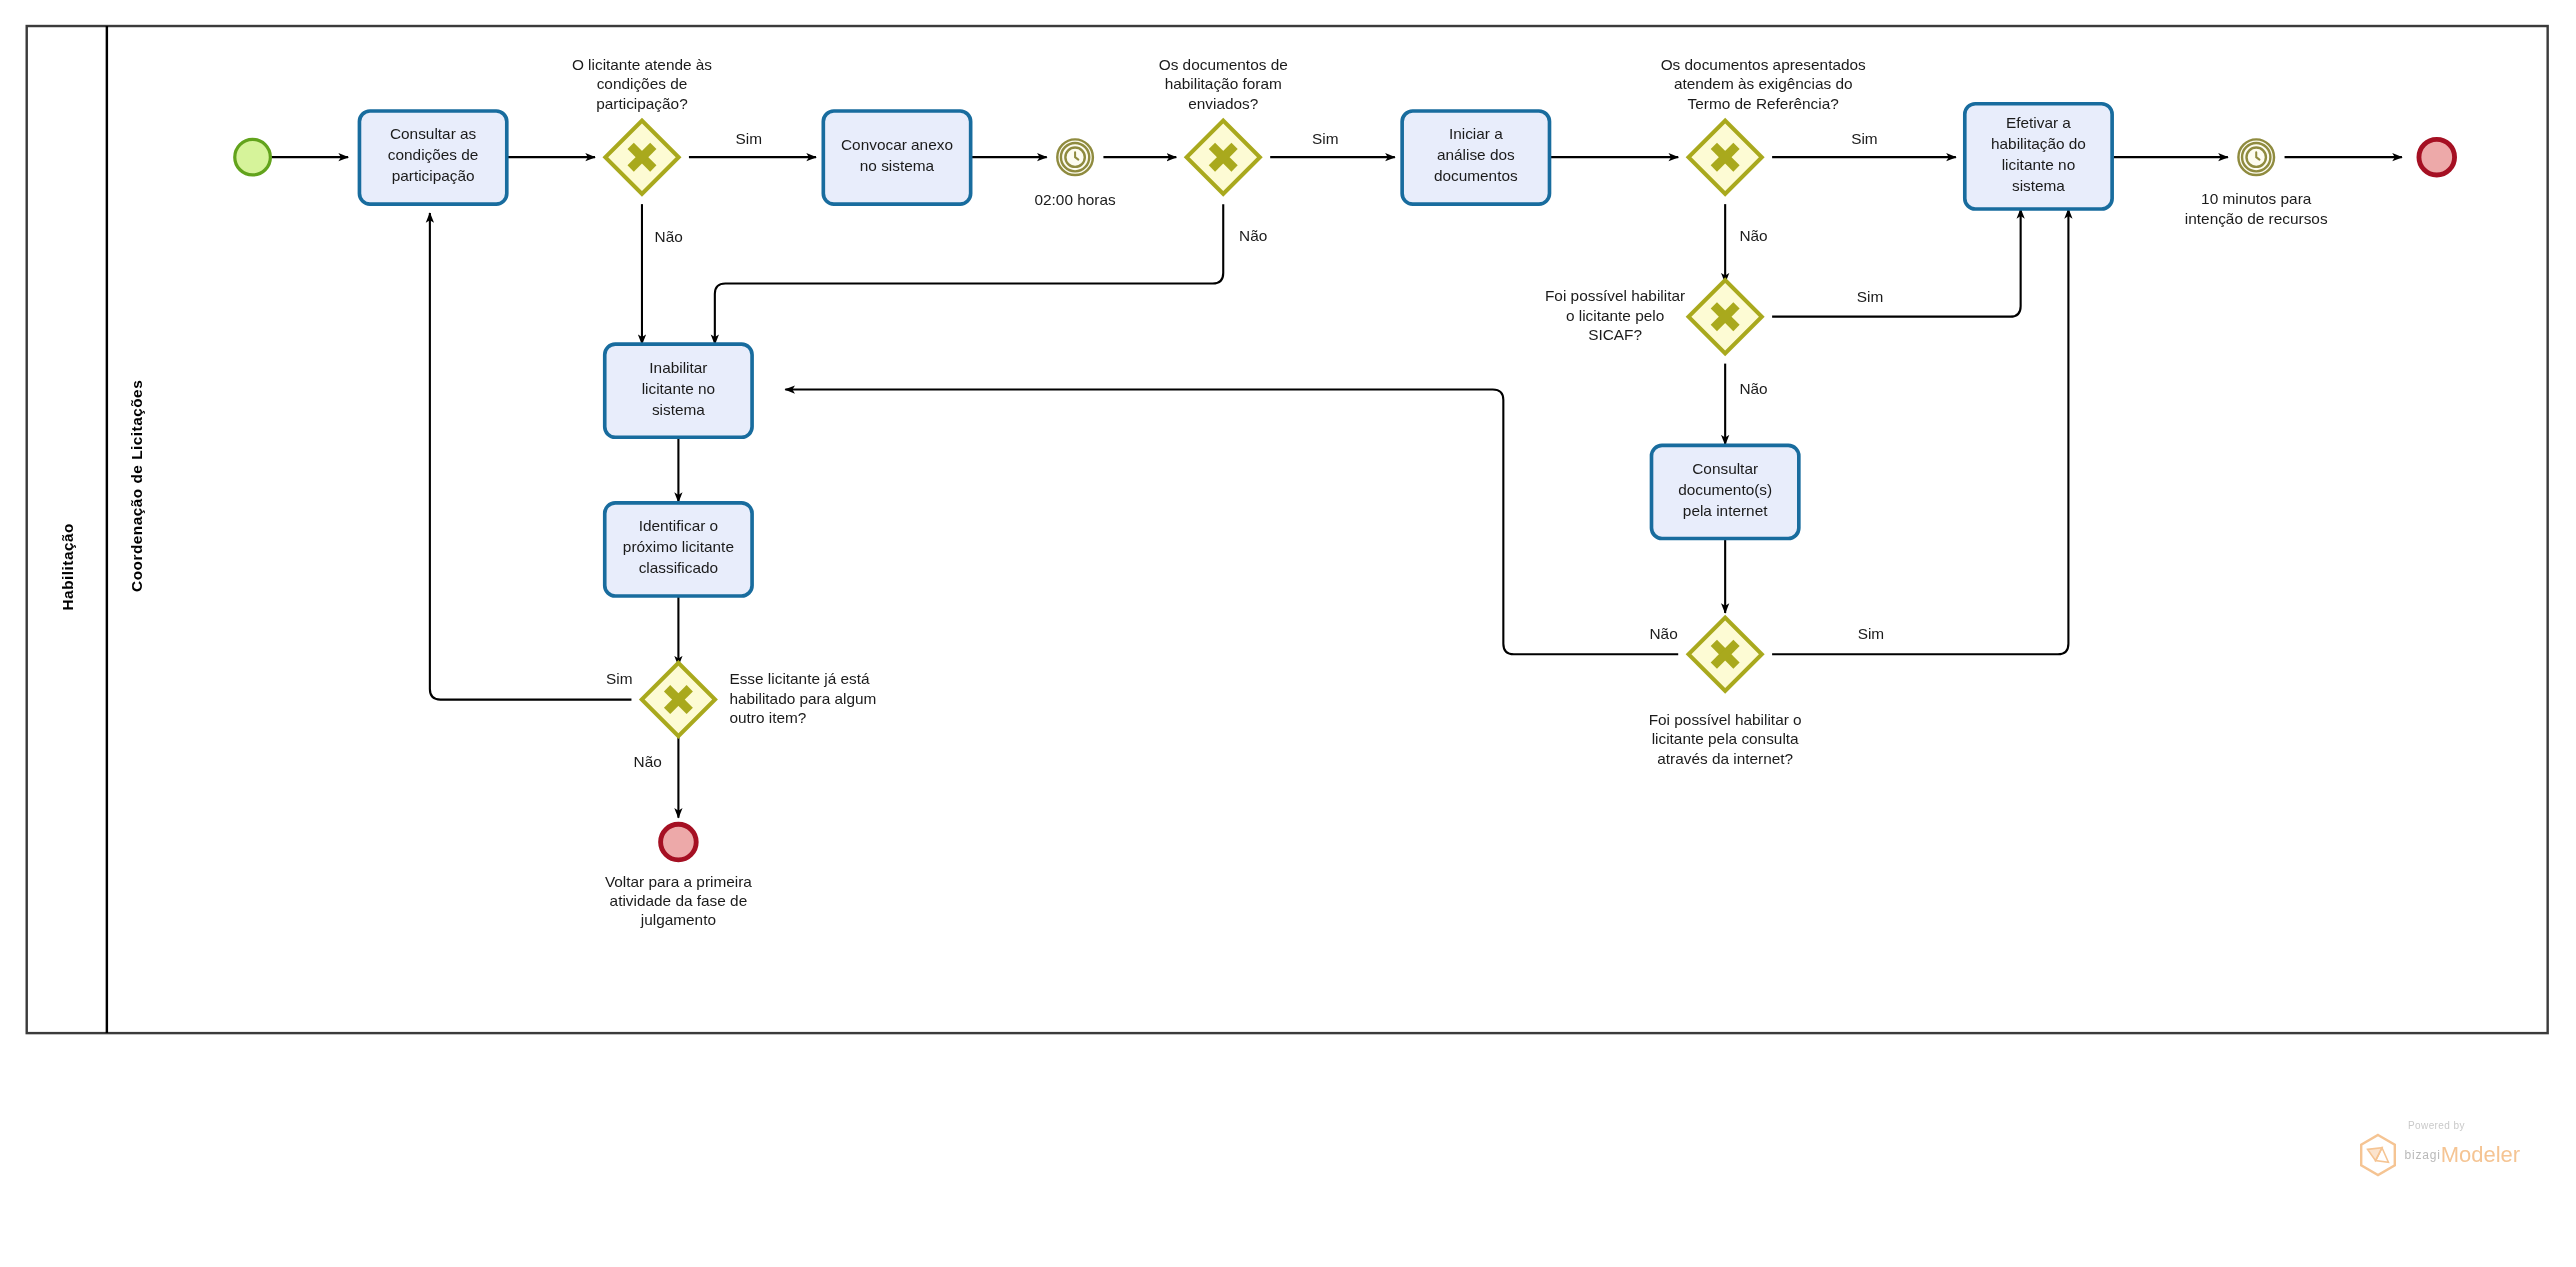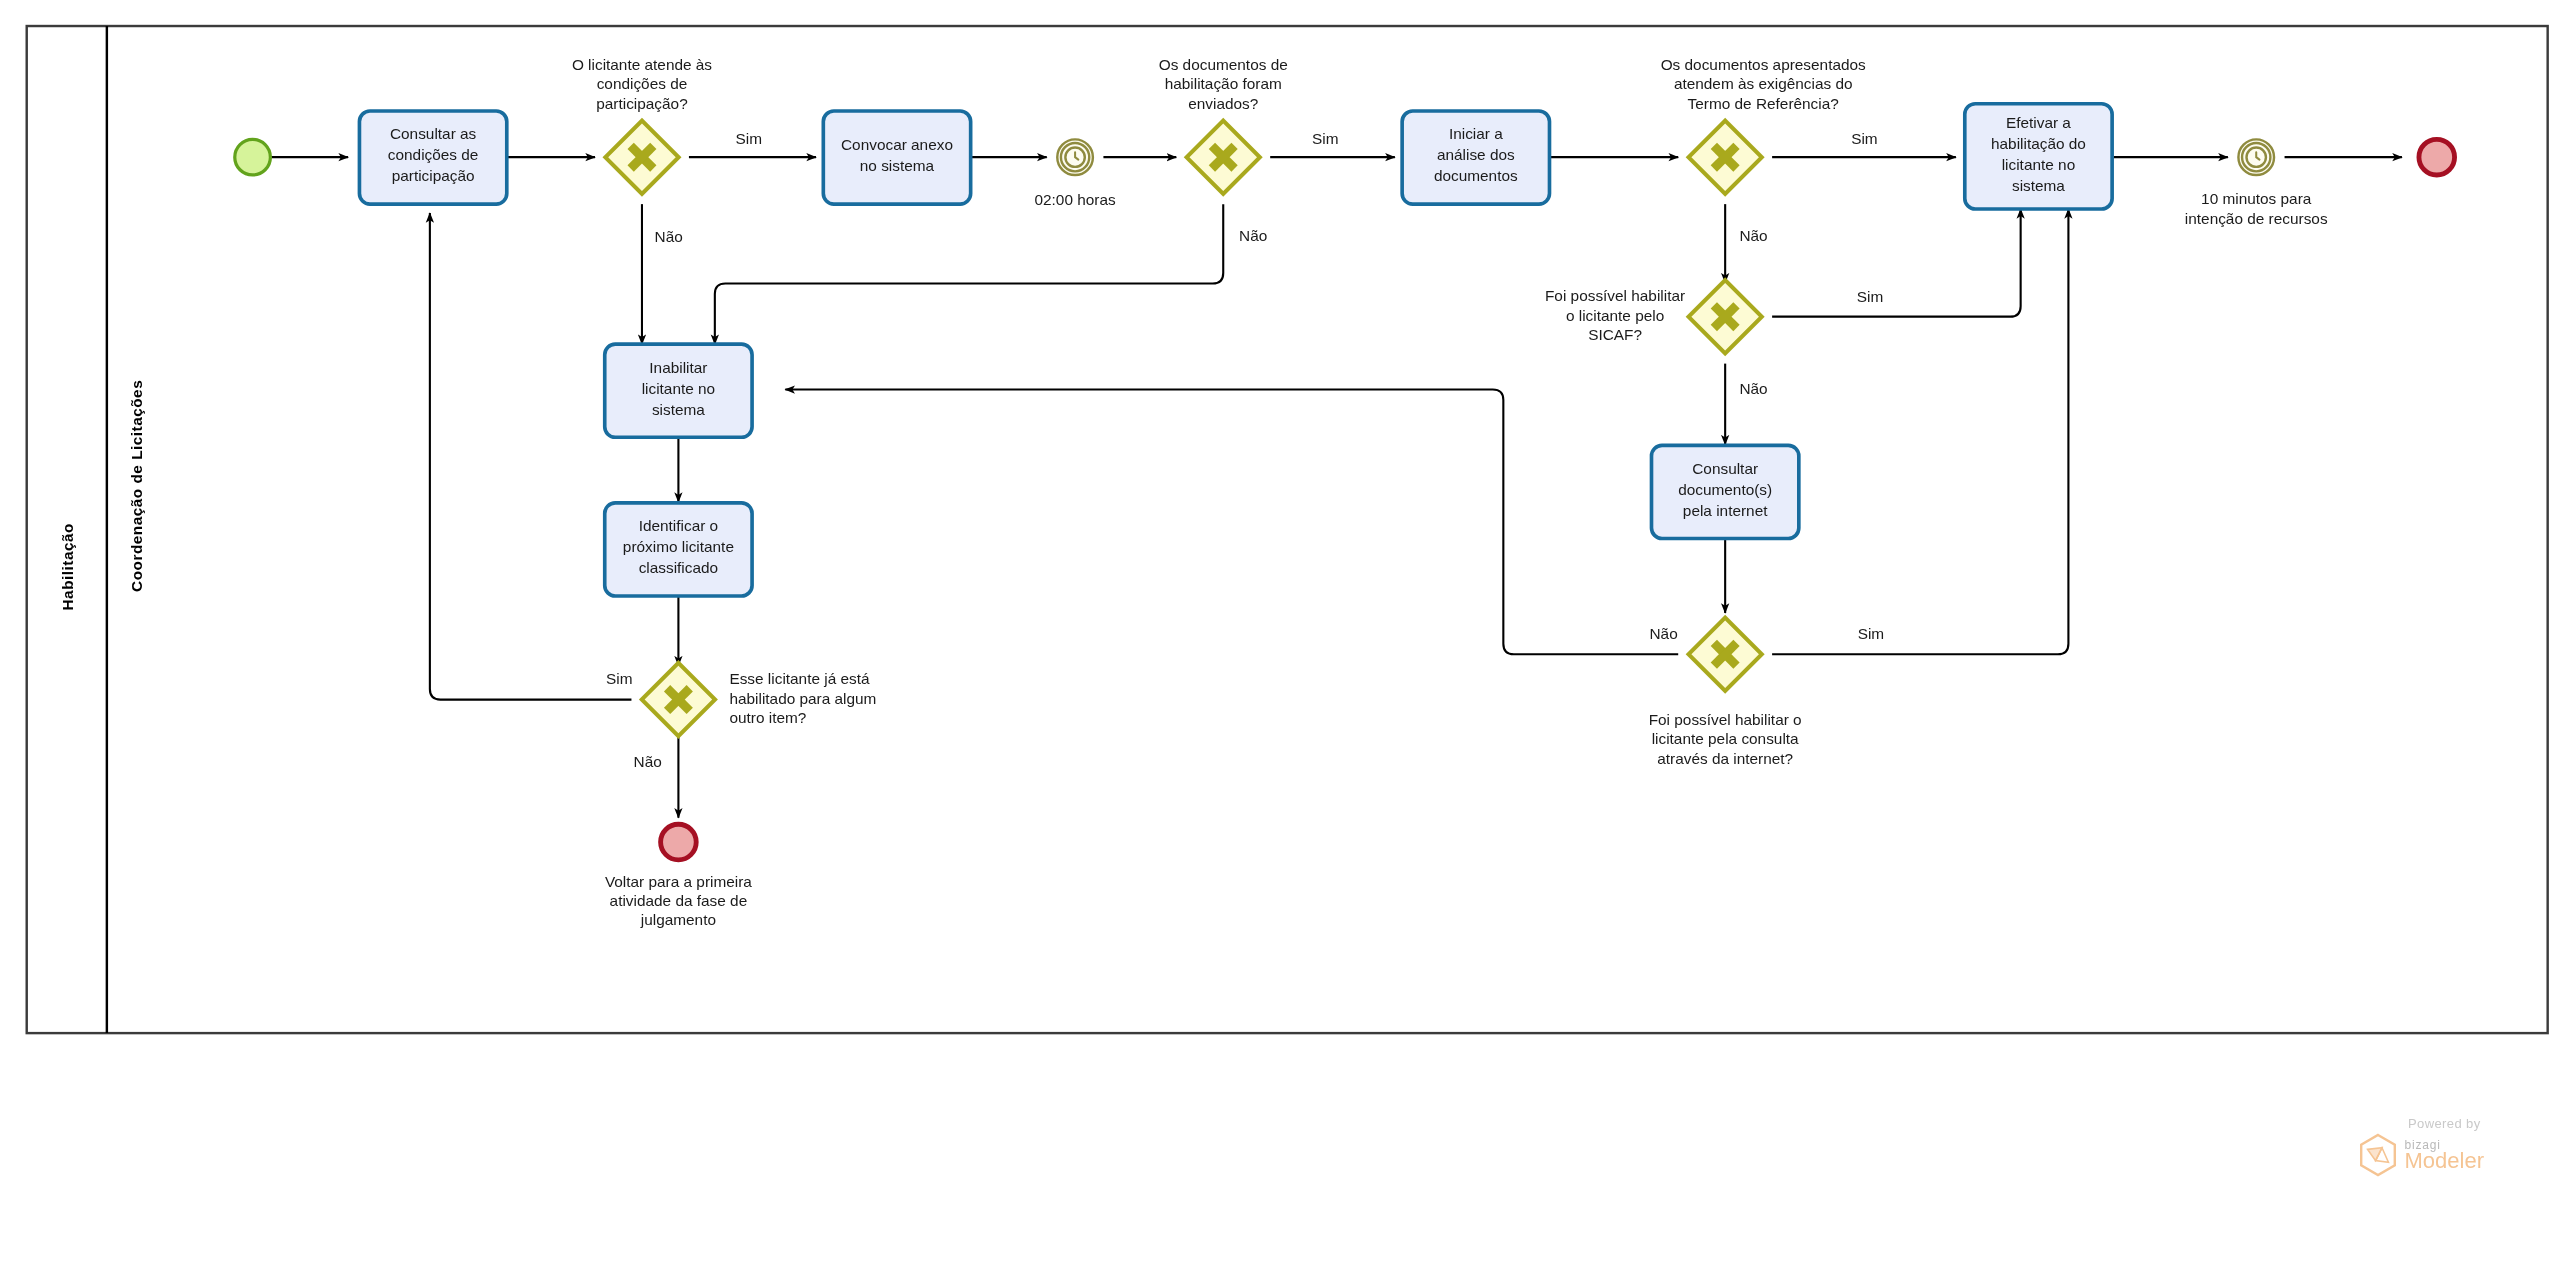--- a/index.html
+++ b/index.html
@@ -106,41 +106,42 @@
   .brand {
     position: absolute;
     right: 24px;
     bottom: 91px;
     width: 194px;
     text-align: left;
     user-select: none;
   }
   .brand-powered {
     font-family: "Liberation Sans", sans-serif;
-    font-size: 13px;
+    font-size: 10px;
     color: #c9c9c9;
     letter-spacing: 0.4px;
     margin-left: 50px;
     margin-top: 25px;
   }
   .brand-row {
     display: flex;
     align-items: center;
     gap: 6.5px;
     margin-top: 1.6px;
   }
   .brand-mark {
     width: 40px;
     height: 44px;
     flex: 0 0 auto;
   }
   .brand-words {
     display: flex;
-    flex-direction: column;
+    flex-direction: row;
     line-height: 1;
+    align-items: center;
   }
   .brand-bizagi {
     font-family: "Liberation Sans", sans-serif;
     font-size: 12px;
     color: #b9b9b9;
     letter-spacing: 0.8px;
   }
   .brand-modeler {
     font-family: "Liberation Sans", sans-serif;
     font-size: 22px;

